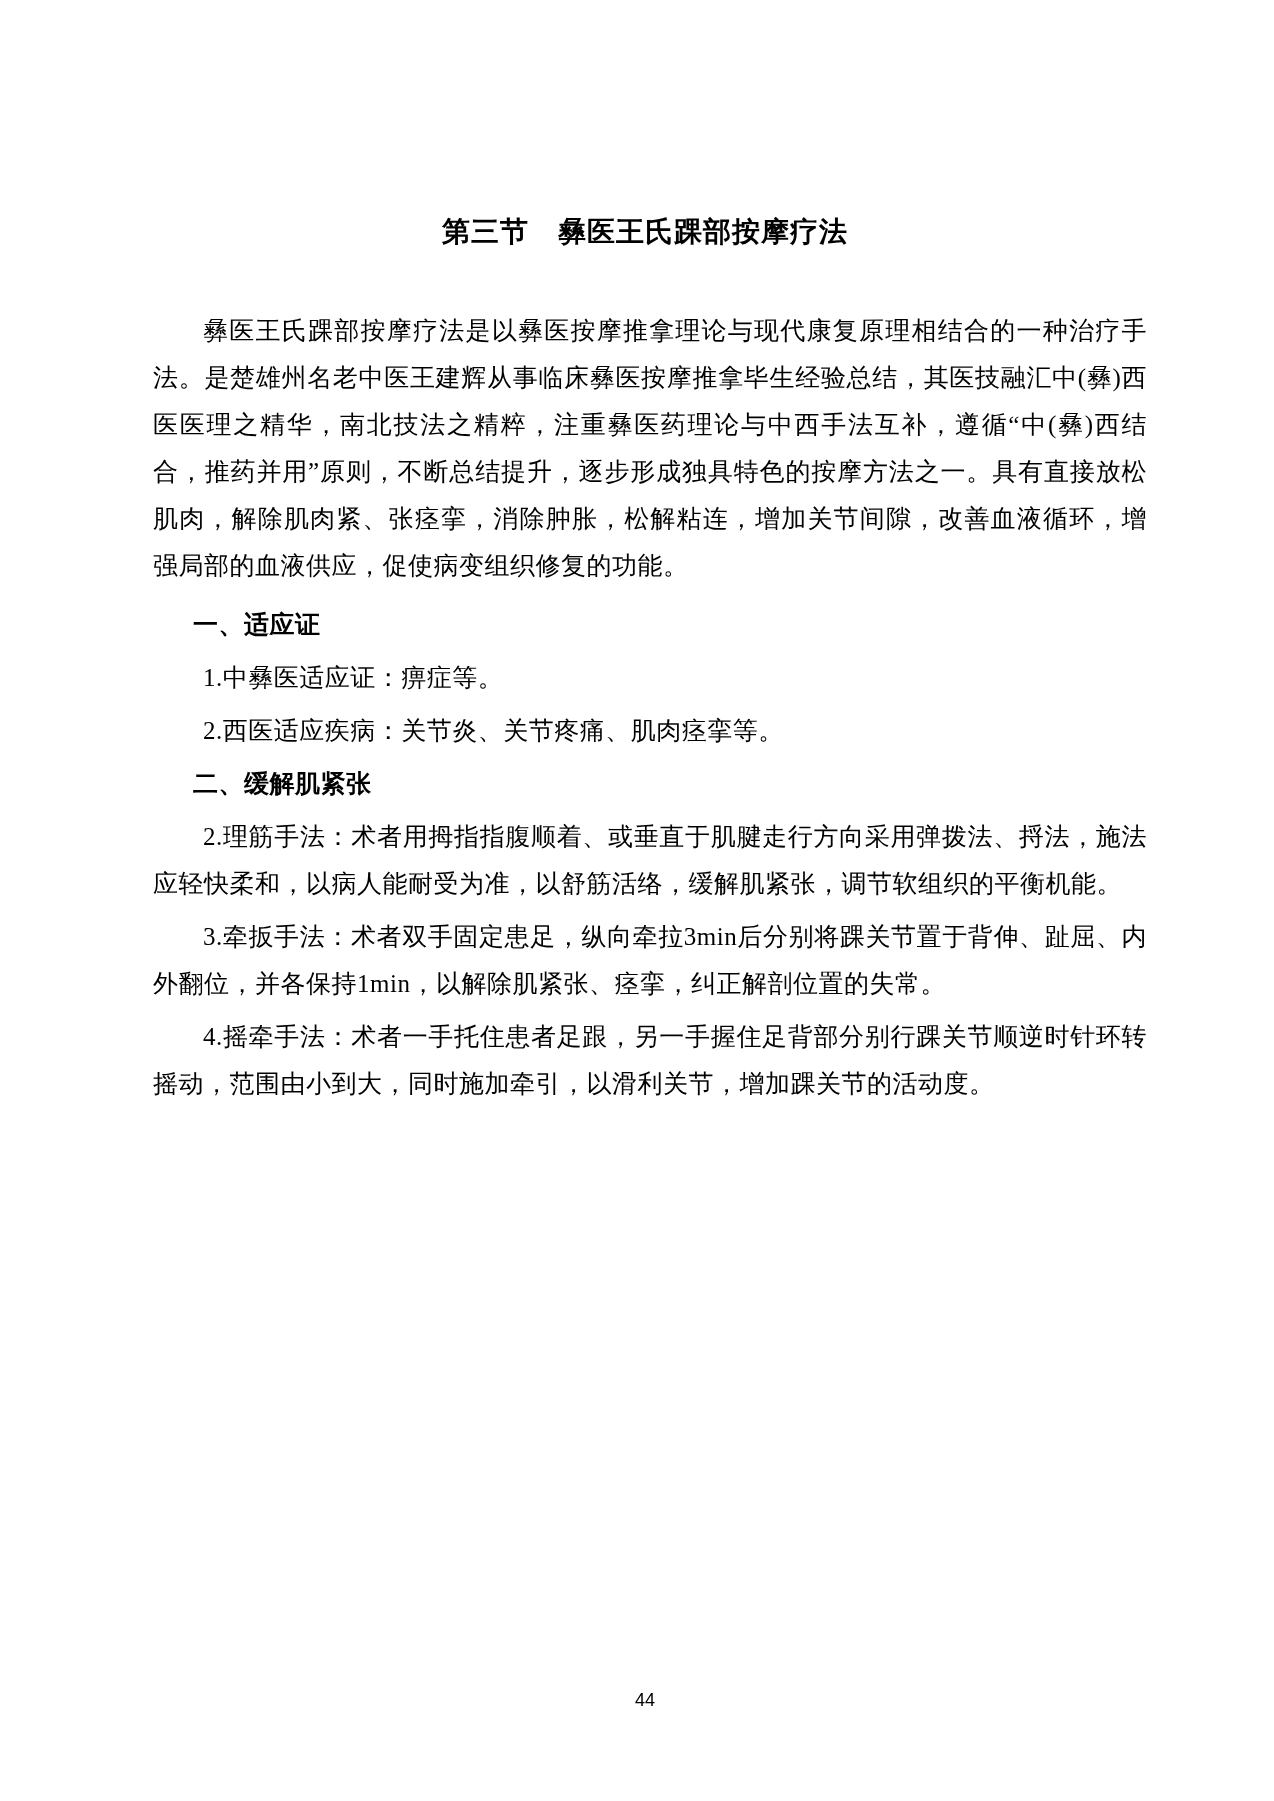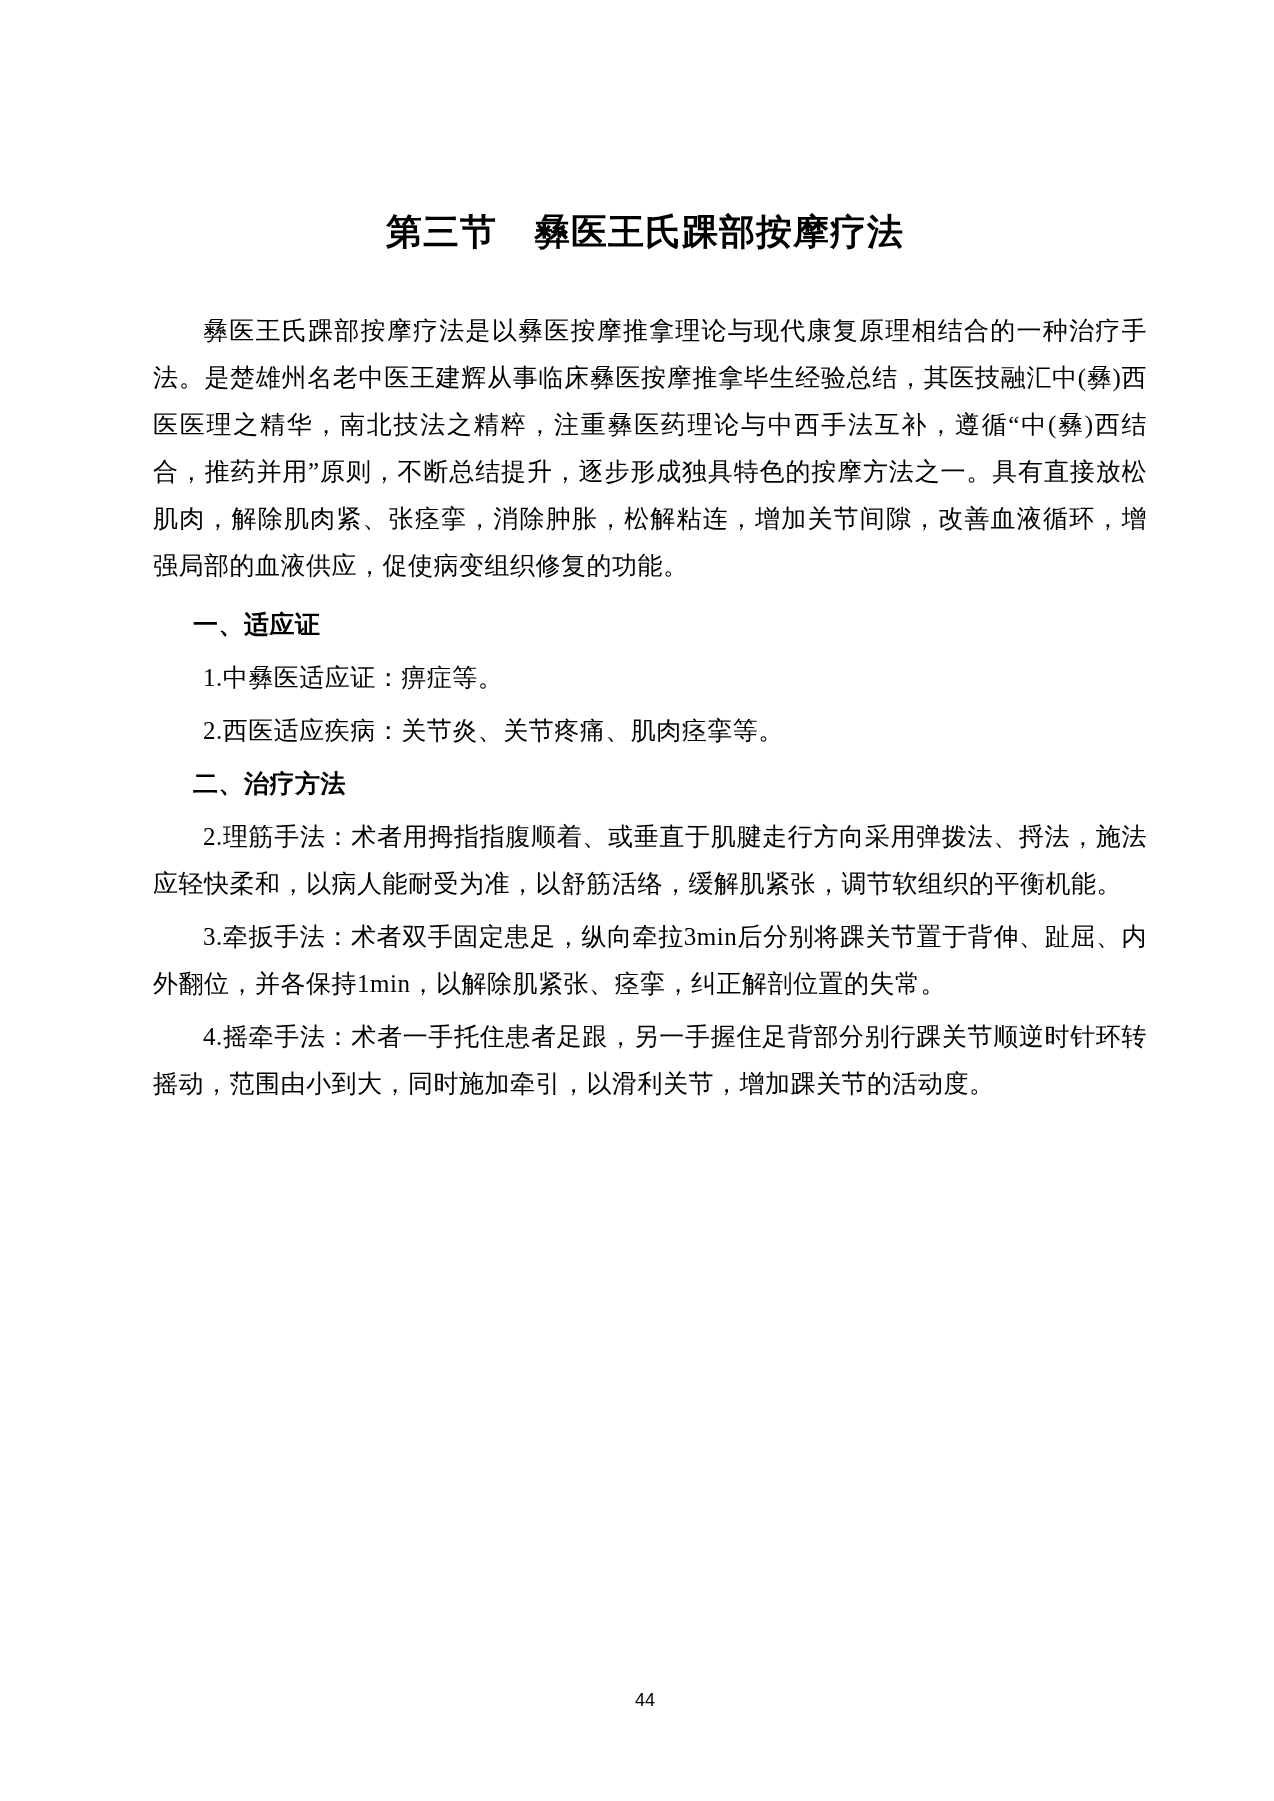--- a/index.html
+++ b/index.html
@@ -18,21 +18,21 @@
     overflow: hidden;
   }
   .content {
     position: absolute;
     left: 143px;
     top: 0;
     width: 1004px;
   }
   .doc-title {
     margin: 212px 0 0 0;
-    font-size: 36px;
+    font-size: 28px;
     line-height: 40px;
     font-weight: bold;
     text-align: center;
     letter-spacing: 1px;
     white-space: pre;
   }
   .para {
     margin: 6px 0 0 0;
     font-size: 25px;
     line-height: 47px;
@@ -78,21 +78,21 @@
     <h1 class="doc-title">第三节　彝医王氏踝部按摩疗法</h1>
 
     <p class="para intro indent">彝医王氏踝部按摩疗法是以彝医按摩推拿理论与现代康复原理相结合的一种治疗手法。是楚雄州名老中医王建辉从事临床彝医按摩推拿毕生经验总结，其医技融汇中(彝)西医医理之精华，南北技法之精粹，注重彝医药理论与中西手法互补，遵循“中(彝)西结合，推药并用”原则，不断总结提升，逐步形成独具特色的按摩方法之一。具有直接放松肌肉，解除肌肉紧、张痉挛，消除肿胀，松解粘连，增加关节间隙，改善血液循环，增强局部的血液供应，促使病变组织修复的功能。</p>
 
     <h2 class="heading">一、适应证</h2>
 
     <p class="para indent">1.中彝医适应证：痹症等。</p>
 
     <p class="para indent">2.西医适应疾病：关节炎、关节疼痛、肌肉痉挛等。</p>
 
-    <h2 class="heading heading-2">二、治疗方法</h2>
+    <h2 class="heading heading-2">二、缓解肌紧张</h2>
 
 
     <p class="para indent">2.理筋手法：术者用拇指指腹顺着、或垂直于肌腱走行方向采用弹拨法、捋法，施法应轻快柔和，以病人能耐受为准，以舒筋活络，缓解肌紧张，调节软组织的平衡机能。</p>
 
     <p class="para indent">3.牵扳手法：术者双手固定患足，纵向牵拉3min后分别将踝关节置于背伸、趾屈、内外翻位，并各保持1min，以解除肌紧张、痉挛，纠正解剖位置的失常。</p>
 
     <p class="para indent">4.摇牵手法：术者一手托住患者足跟，另一手握住足背部分别行踝关节顺逆时针环转摇动，范围由小到大，同时施加牵引，以滑利关节，增加踝关节的活动度。</p>
 
 
   </div>

